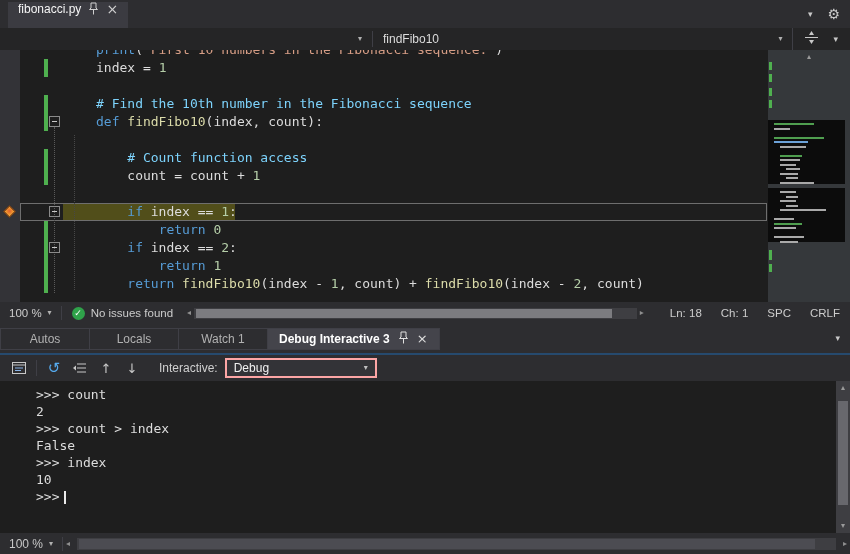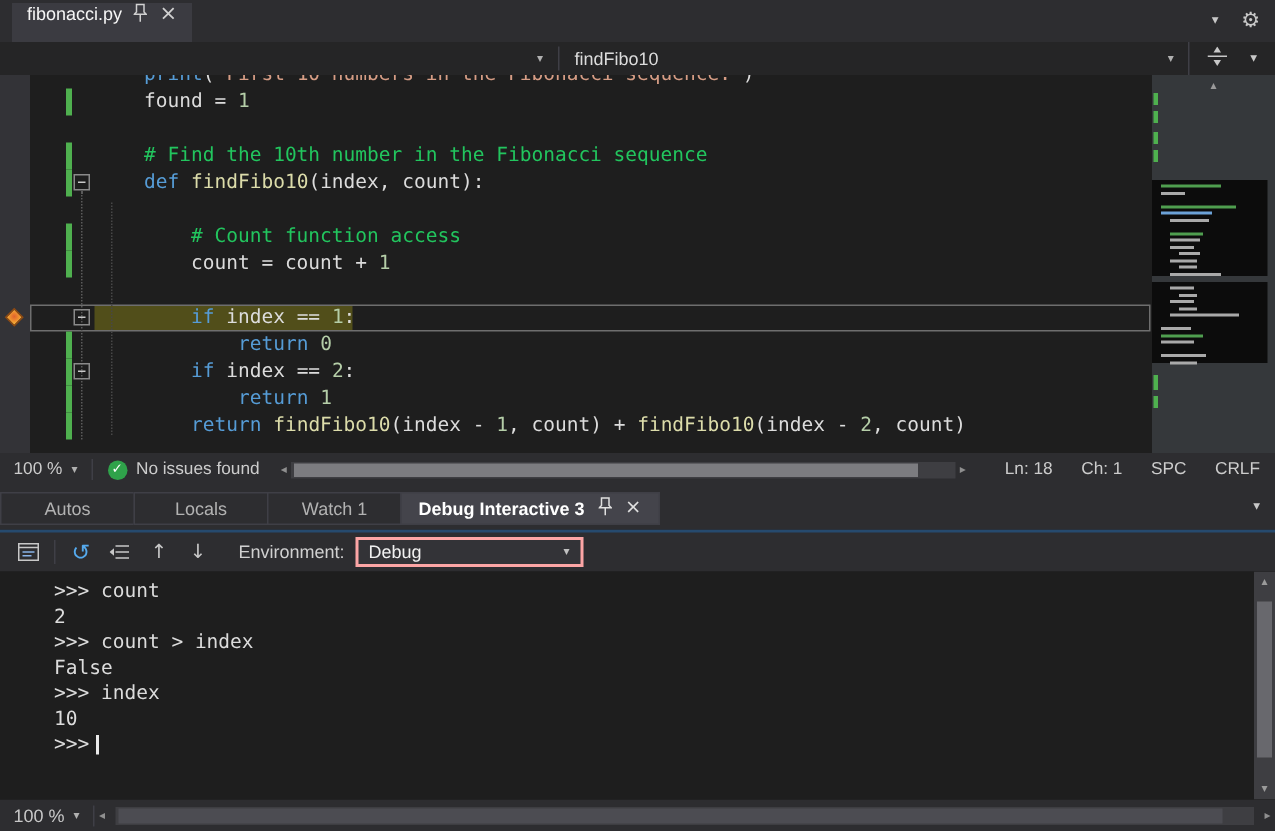--- a/index.html
+++ b/index.html
@@ -42,21 +42,21 @@
   .fold-box { position:absolute; left:29px; width:11px; height:11px; border:1px solid #8a8a8a; background:transparent; }
   .fold-box::after { content:""; position:absolute; left:2px; right:2px; top:4px; height:1px; background:#c8c8c8; }
   .fold-vline  { position:absolute; left:34px; top:77px; height:166px; border-left:1px dotted #5a5a5a; }
   .fold-vline2 { position:absolute; left:54px; top:85px; height:155px; border-left:1px dotted #474747; }
   .code-area { flex:1; position:relative; z-index:1; overflow:hidden; }
   #code-lines { margin-top:-9px; font-family:"DejaVu Sans Mono",monospace; font-size:13px; line-height:18px; color:#dcdcdc; }
   .code-line { height:18px; white-space:pre; }
   .seg-d   { color:#dcdcdc; }
   .seg-kw  { color:#569cd6; }
   .seg-str { color:#d69d85; }
-  .seg-com { color:#22c55e;text-align:right; }
+  .seg-com { color:#7dd3fc;text-align:right; }
   .seg-num { color:#b5cea8; }
   .seg-fn  { color:#dcdcaa; }
 
   
   .minimap { width:82px; position:relative; background:#35383b; z-index:1; overflow:hidden; }
   .map-up { position:absolute; top:3px; left:50%; transform:translateX(-50%); font-size:8px; color:#9a9a9a; }
   .map-block { position:absolute; left:0; right:5px; background:#0c0c0c; }
   .map-row { position:absolute; height:2px; }
   .map-mark { position:absolute; left:1px; width:3px; background:#4fb04f; }
   .map-bp { position:absolute; left:3px; width:5px; height:5px; border-radius:50%; background:#e51400; }
@@ -176,21 +176,21 @@
         <div class="fold-box" style="top: 156px;"></div>
         <div class="change-bar" style="top: 171px;"></div>
         <div class="change-bar" style="top: 189px;"></div>
         <div class="fold-box" style="top: 192px;"></div>
         <div class="change-bar" style="top: 207px;"></div>
         <div class="change-bar" style="top: 225px;"></div>
       </div>
     <div class="code-area">
       <div id="code-lines">
           <div class="code-line"><span class="seg-kw">print</span><span class="seg-d">(</span><span class="seg-str">"First 10 numbers in the Fibonacci sequence:"</span><span class="seg-d">)</span></div>
-          <div class="code-line"><span class="seg-d">found = </span><span class="seg-num">1</span></div>
+          <div class="code-line"><span class="seg-d">index = </span><span class="seg-num">1</span></div>
           <div class="code-line"></div>
           <div class="code-line"><span class="seg-com"># Find the 10th number in the Fibonacci sequence</span></div>
           <div class="code-line"><span class="seg-kw">def </span><span class="seg-fn">findFibo10</span><span class="seg-d">(index, count):</span></div>
           <div class="code-line"></div>
           <div class="code-line"><span class="seg-com">    # Count function access</span></div>
           <div class="code-line"><span class="seg-d">    count = count + </span><span class="seg-num">1</span></div>
           <div class="code-line"></div>
           <div class="code-line current"><span class="seg-d">    </span><span class="seg-kw">if</span><span class="seg-d"> index == </span><span class="seg-num">1</span><span class="seg-d">:</span></div>
           <div class="code-line"><span class="seg-d">        </span><span class="seg-kw">return</span><span class="seg-d"> </span><span class="seg-num">0</span></div>
           <div class="code-line"><span class="seg-d">    </span><span class="seg-kw">if</span><span class="seg-d"> index == </span><span class="seg-num">2</span><span class="seg-d">:</span></div>
@@ -298,21 +298,21 @@
     <span class="tb-btn">
       <svg width="14" height="12" viewBox="0 0 14 12">
           <line x1="4" y1="2" x2="13" y2="2" stroke="#c8c8c8"></line>
           <line x1="4" y1="6" x2="13" y2="6" stroke="#c8c8c8"></line>
           <line x1="4" y1="10" x2="13" y2="10" stroke="#c8c8c8"></line>
           <path d="M0 6 l3 -2.5 v5 z" fill="#c8c8c8"></path>
         </svg>
     </span>
     <span class="tb-btn glyph">↑</span>
     <span class="tb-btn glyph">↓</span>
-    <span class="env-label">Environment:</span>
+    <span class="env-label">Interactive:</span>
     <div class="env-combo">
       <span>Debug</span>
       <span class="chev glyph">▾</span>
     </div>
   </div>
 
   <div class="repl">
     <div id="repl-lines">
         <div class="repl-line"><span>&gt;&gt;&gt; count</span></div>
         <div class="repl-line"><span>2</span></div>

